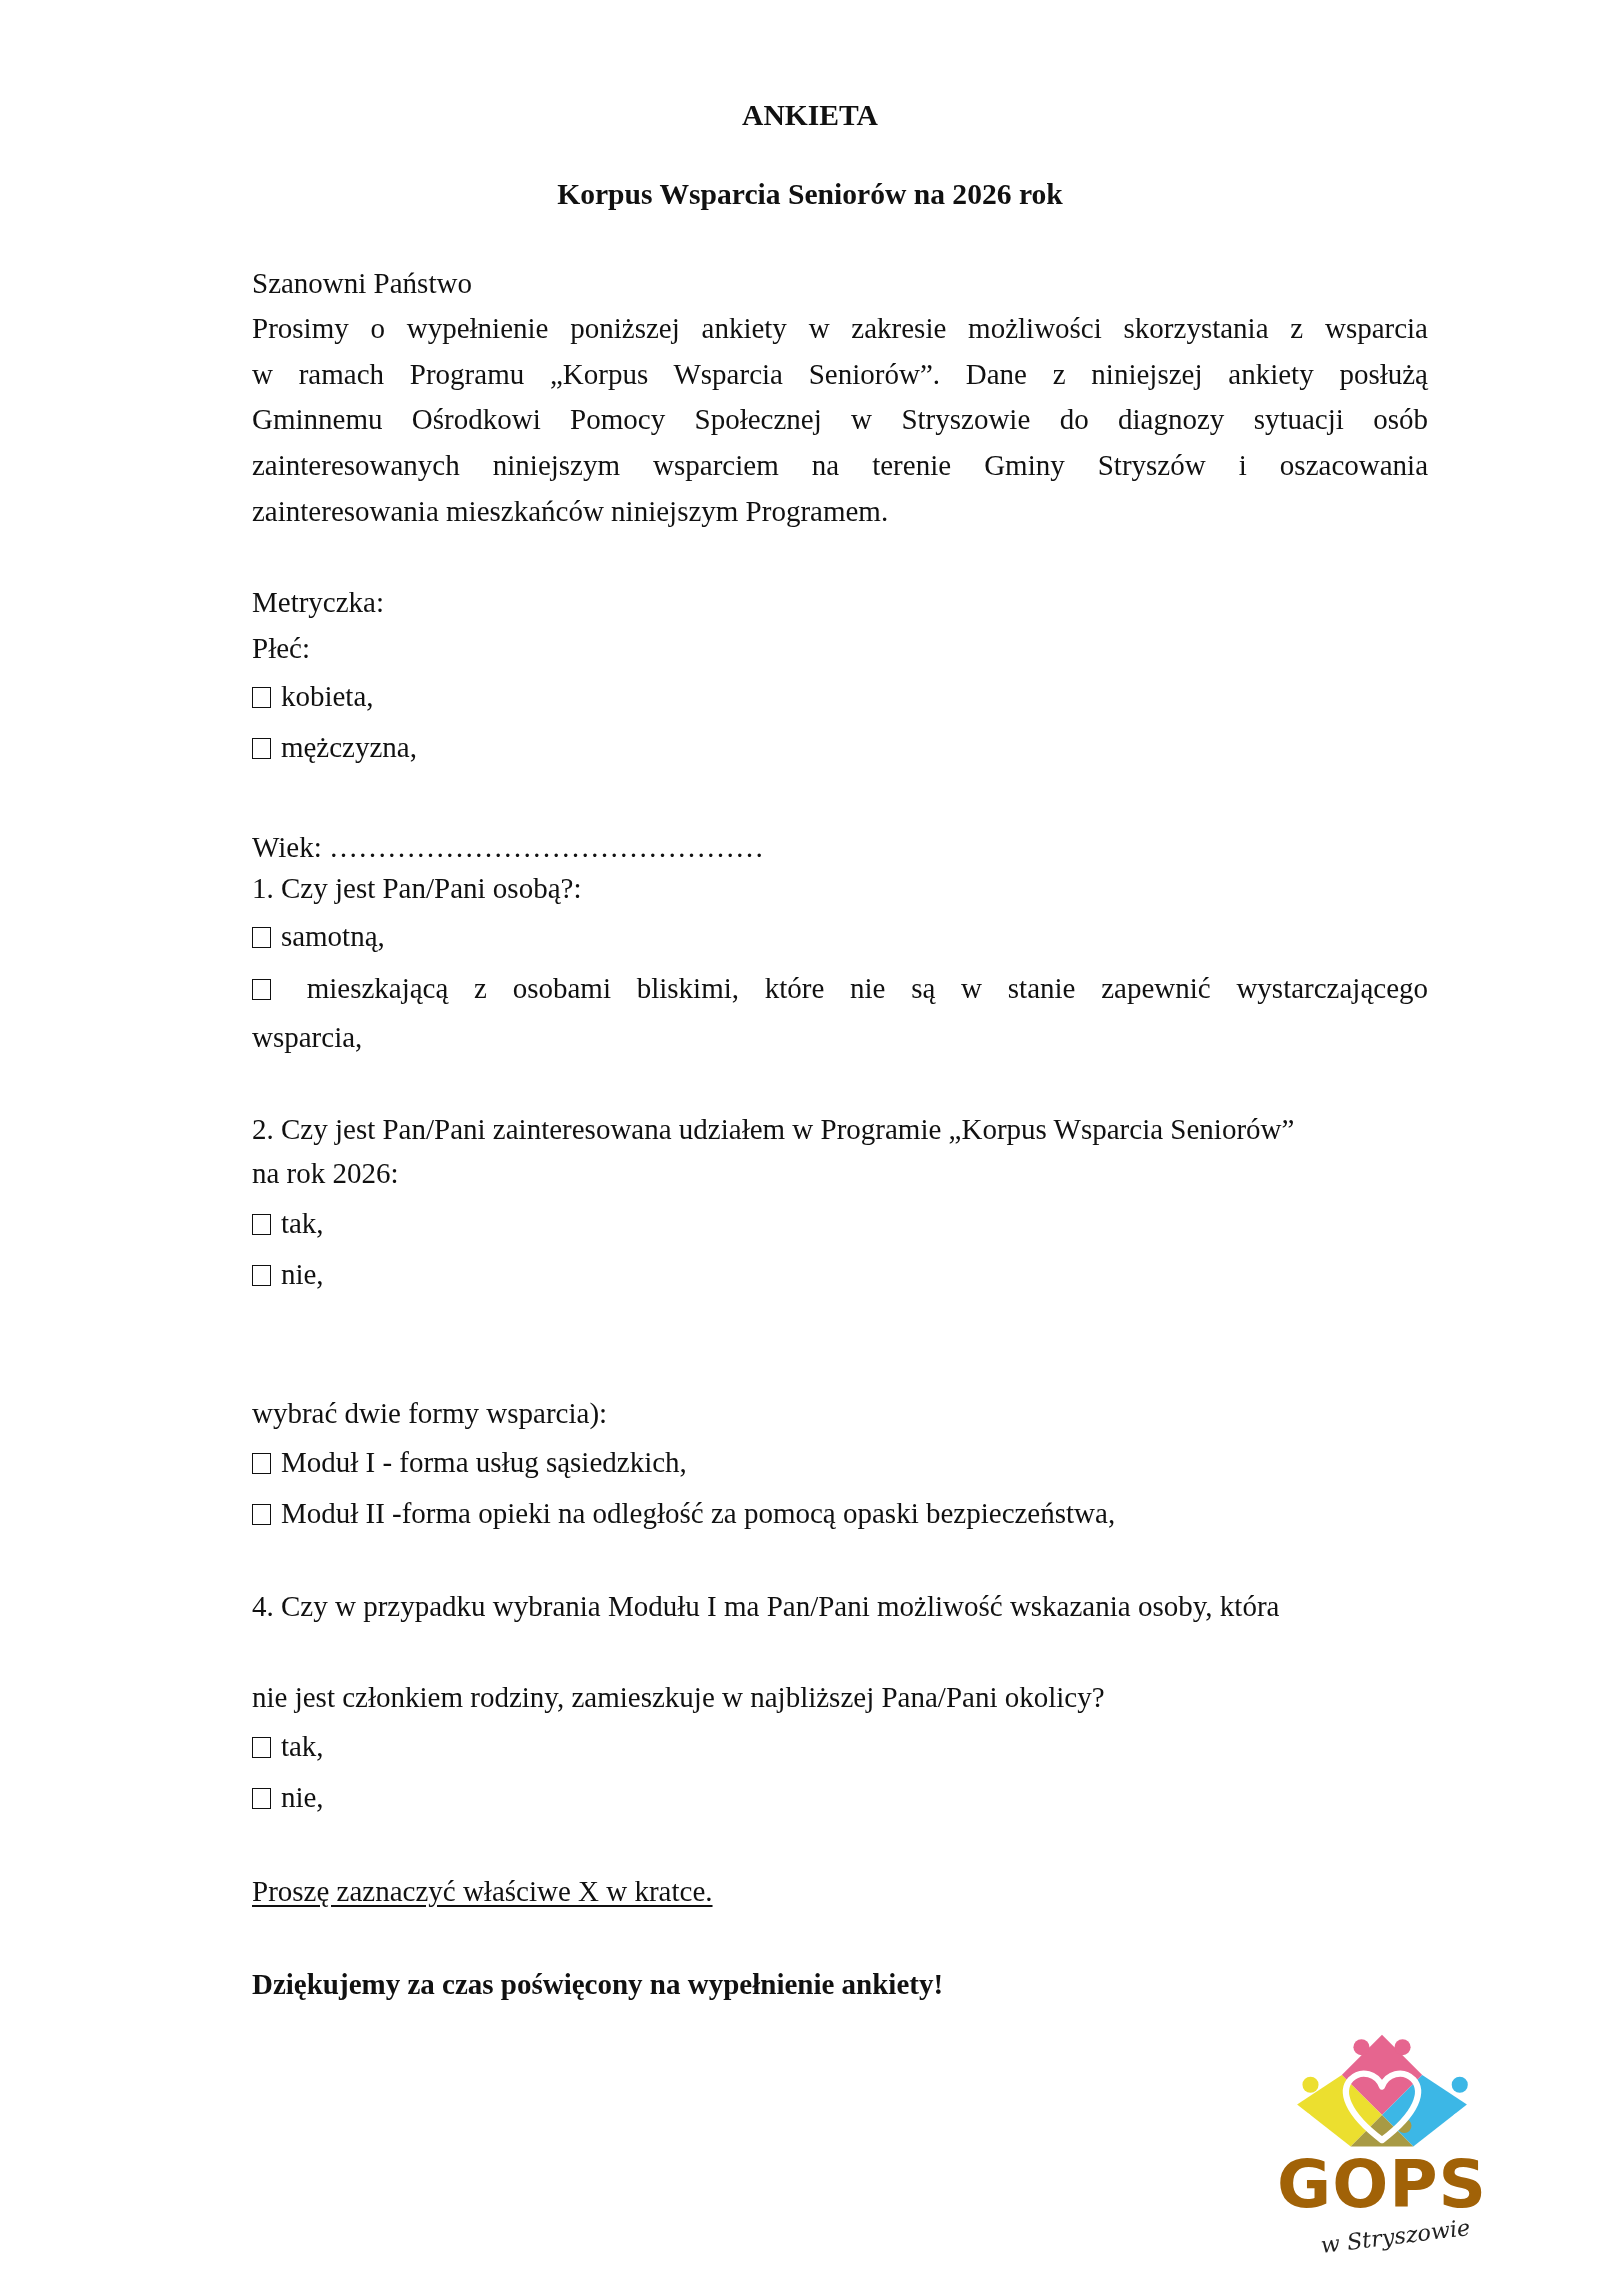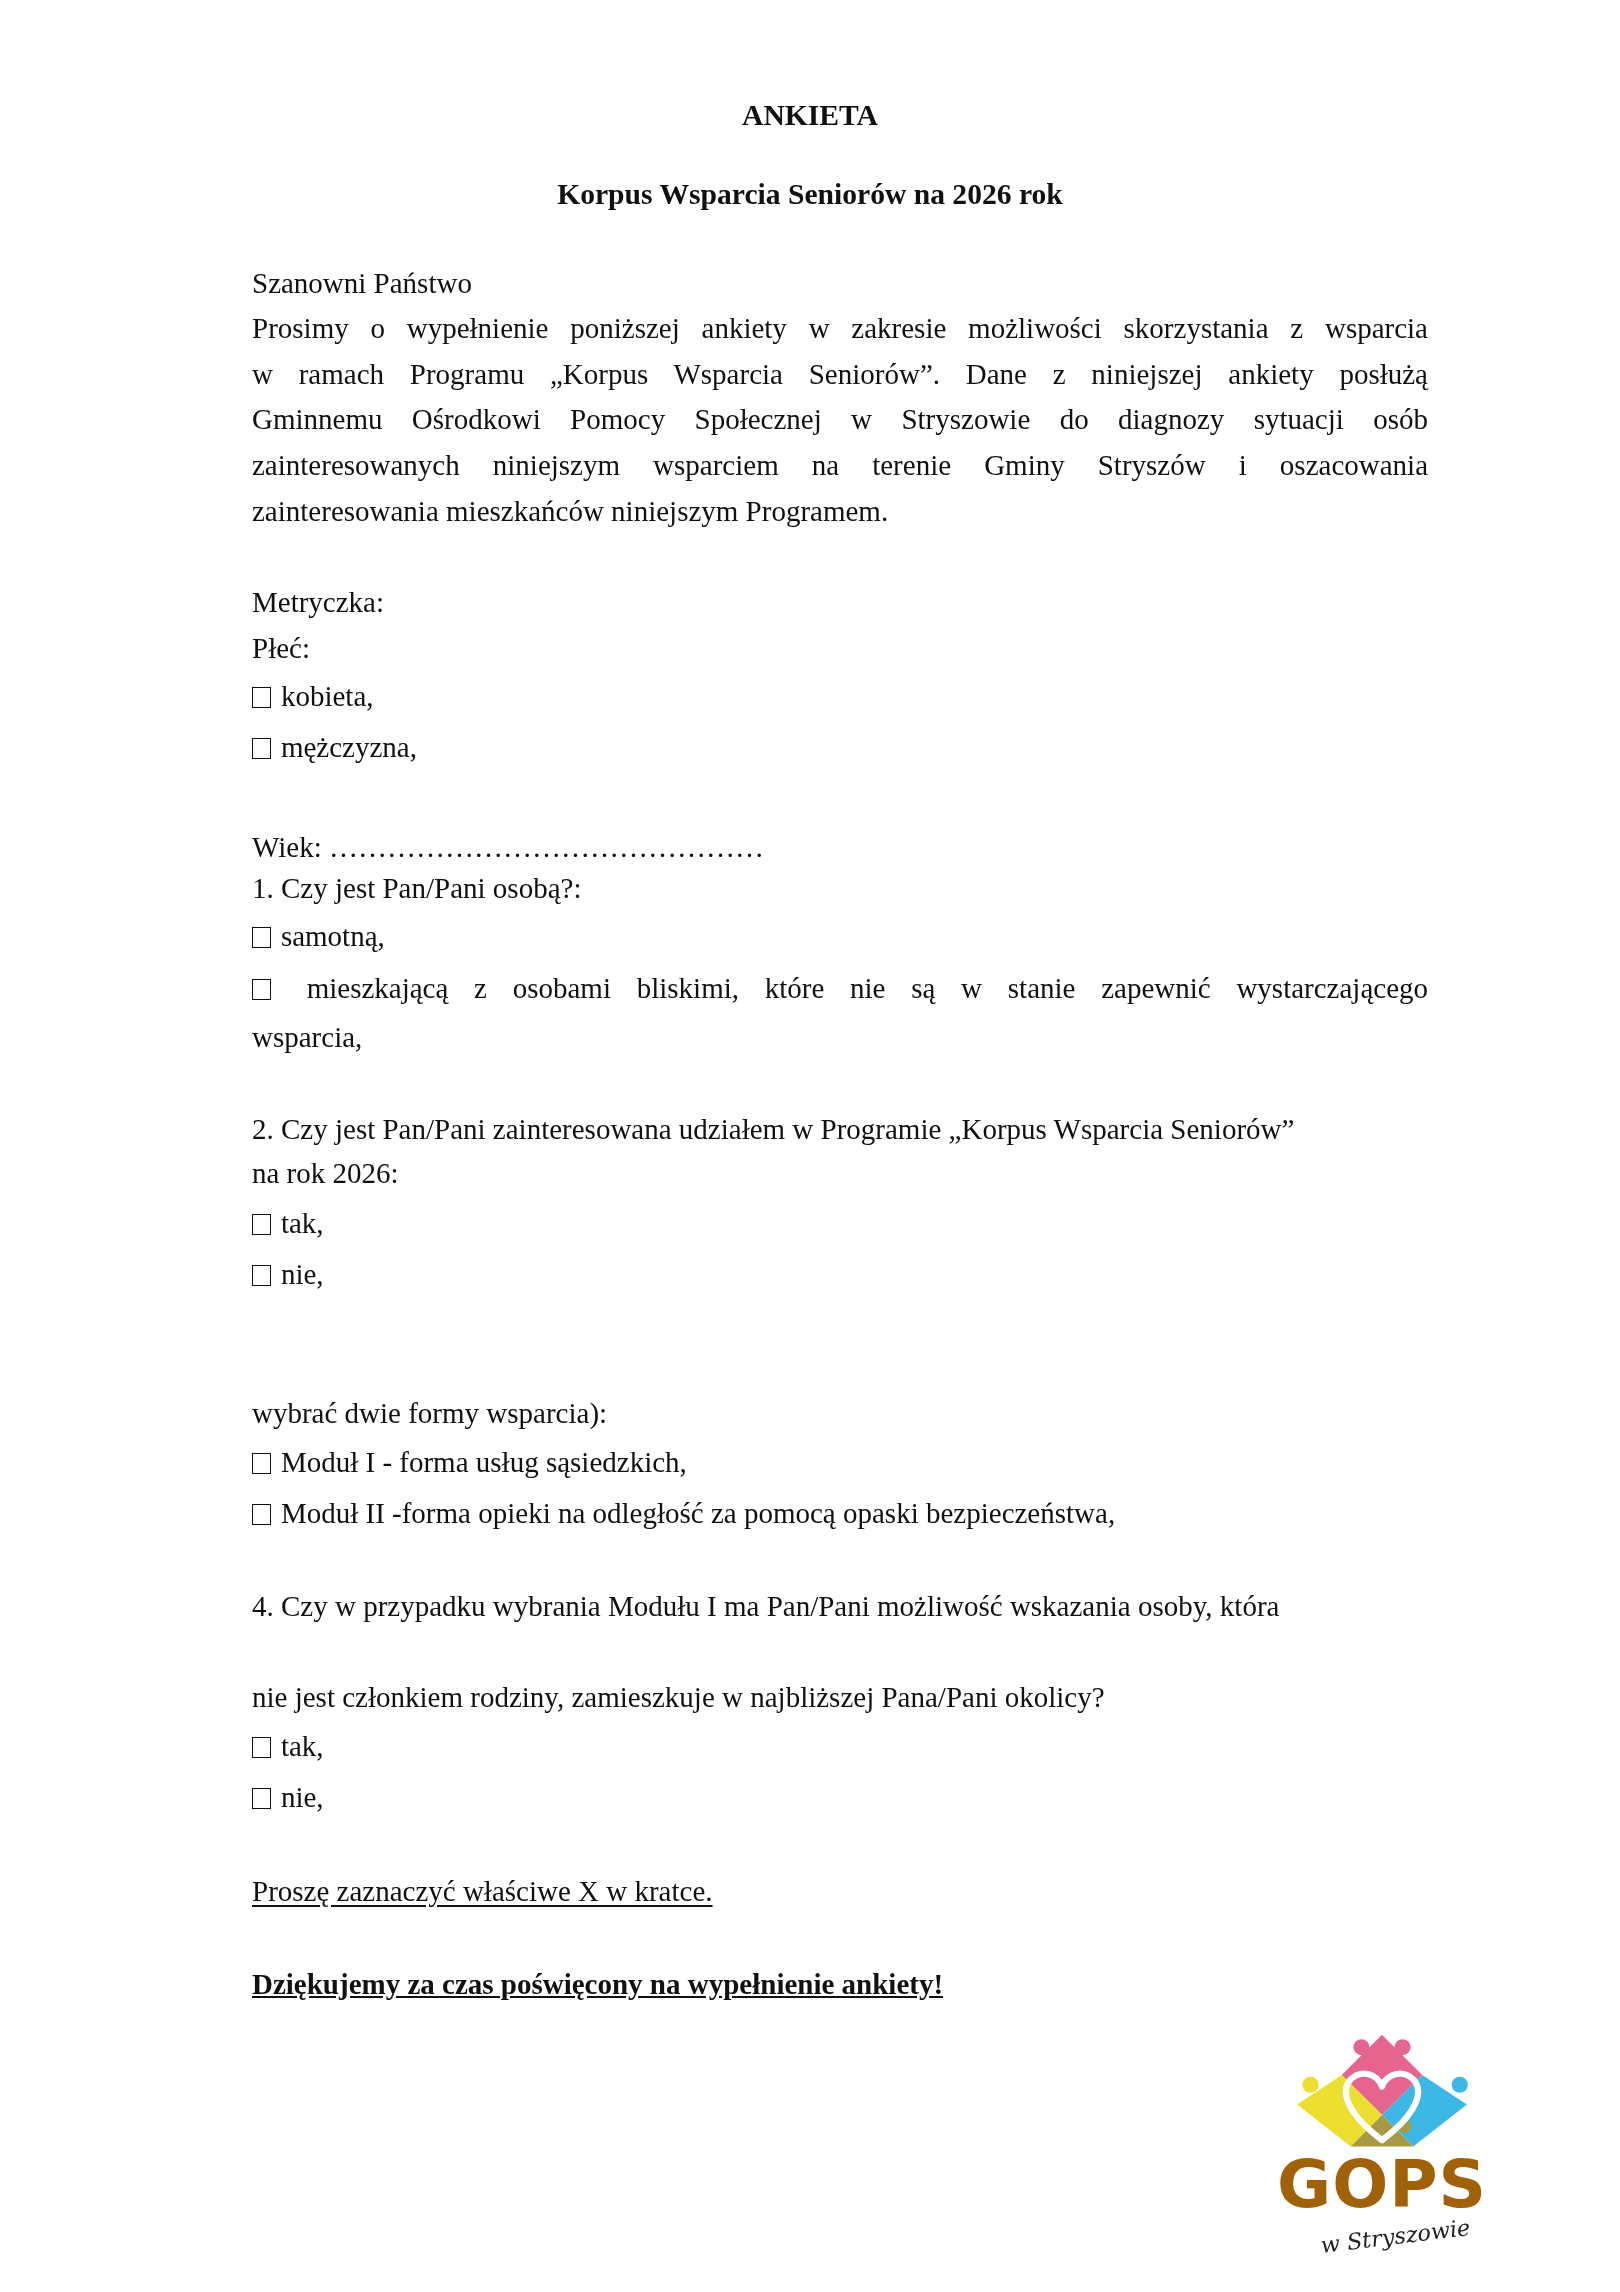--- a/index.html
+++ b/index.html
@@ -47,21 +47,21 @@
       width: 19px;
       height: 20.6px;
       border: 1.8px solid #111;
       box-sizing: border-box;
       vertical-align: -1.8px;
       margin-right: 9.9px;
       background: #fff;
       cursor: pointer;
     }
     .u { text-decoration: underline; text-underline-offset: 3.6px; }
-    .b { font-weight: bold; text-decoration: underline; }
+    .b { font-weight: bold; }
     .logo {
       left: 1261px; top: 2015px;
       width: 242px; height: 242px;
     }
     .logo-text {
       position: absolute;
       left: 0; width: 242px; top: 134px;
       text-align: center;
       font-family: "DejaVu Sans", "Liberation Sans", sans-serif;
       font-weight: bold;

